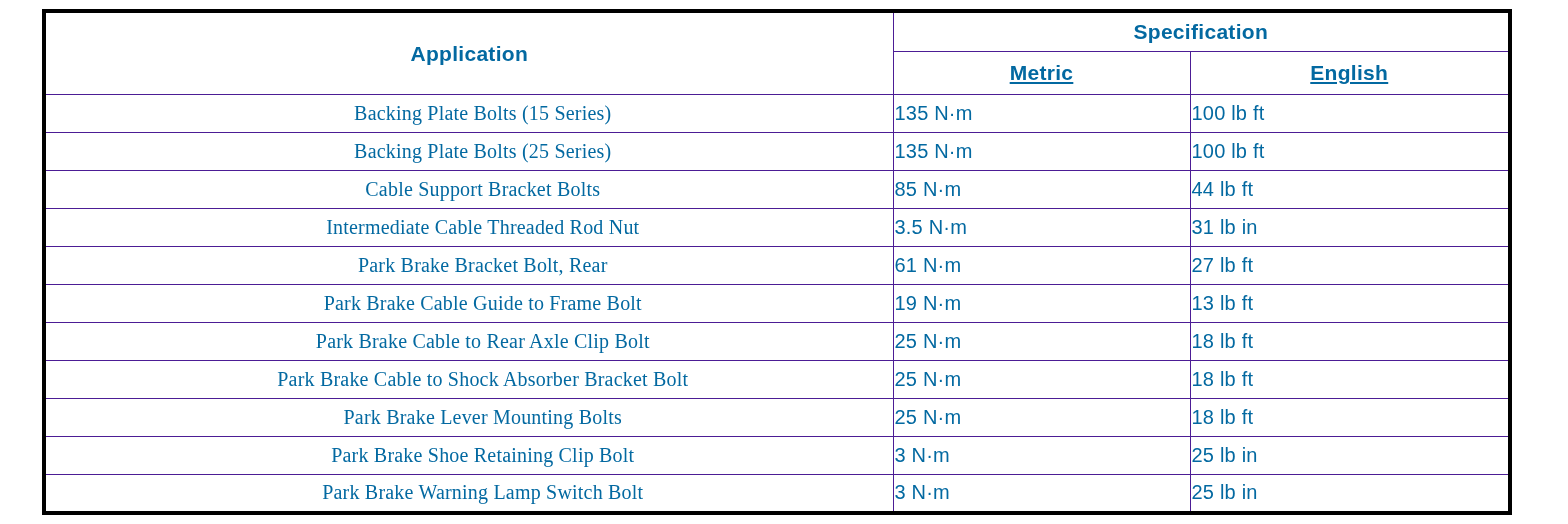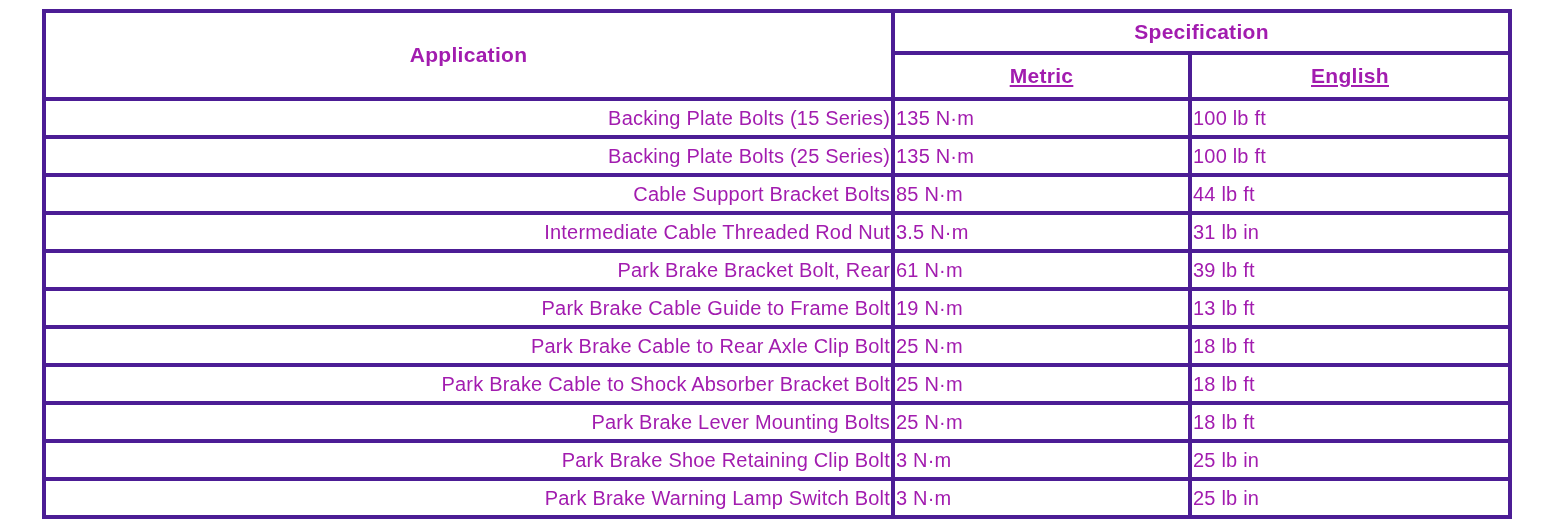--- a/index.html
+++ b/index.html
@@ -22,43 +22,44 @@
     position: absolute;
     left: 42px;
     top: 9px;
     width: 1466px;
     border-collapse: collapse;
     table-layout: fixed;
     border: 4px solid #000000;
   }
   .spec-table th,
   .spec-table td {
-    border: 4px solid #4c1d95;
-    color: #a21caf;
+    border: 1px solid #4c1d95;
+    color: #0369a1;
     overflow: hidden;
     white-space: nowrap;
   }
   .spec-table th {
     font-weight: bold;
     font-size: 21px;
     text-align: center;
     letter-spacing: 0.3px;
   }
   .spec-table td {
     font-size: 20px;
     letter-spacing: 0.2px;
   }
   th.application-header { height: 78px; vertical-align: middle; }
   tr.spec-row th { height: 36px; }
   tr.unit-row th { height: 40px; text-decoration: underline; }
   tr.data-row { height: 38px; }
   td.app-cell {
-    text-align: right;
+    text-align: center;
     padding-left: 28px;
     vertical-align: middle;
+    font-family: Liberation Serif, serif;
   }
   td.val-cell {
     text-align: left;
     vertical-align: middle;
   }
   col.c-app { width: 849px; }
   col.c-metric { width: 297px; }
   col.c-english { width: 320px; }
 </style>
 </head>
@@ -98,21 +99,21 @@
         <td class="val-cell">44 lb ft</td>
       </tr>
       <tr class="data-row">
         <td class="app-cell">Intermediate Cable Threaded Rod Nut</td>
         <td class="val-cell">3.5 N·m</td>
         <td class="val-cell">31 lb in</td>
       </tr>
       <tr class="data-row">
         <td class="app-cell">Park Brake Bracket Bolt, Rear</td>
         <td class="val-cell">61 N·m</td>
-        <td class="val-cell">39 lb ft</td>
+        <td class="val-cell">27 lb ft</td>
       </tr>
       <tr class="data-row">
         <td class="app-cell">Park Brake Cable Guide to Frame Bolt</td>
         <td class="val-cell">19 N·m</td>
         <td class="val-cell">13 lb ft</td>
       </tr>
       <tr class="data-row">
         <td class="app-cell">Park Brake Cable to Rear Axle Clip Bolt</td>
         <td class="val-cell">25 N·m</td>
         <td class="val-cell">18 lb ft</td>

